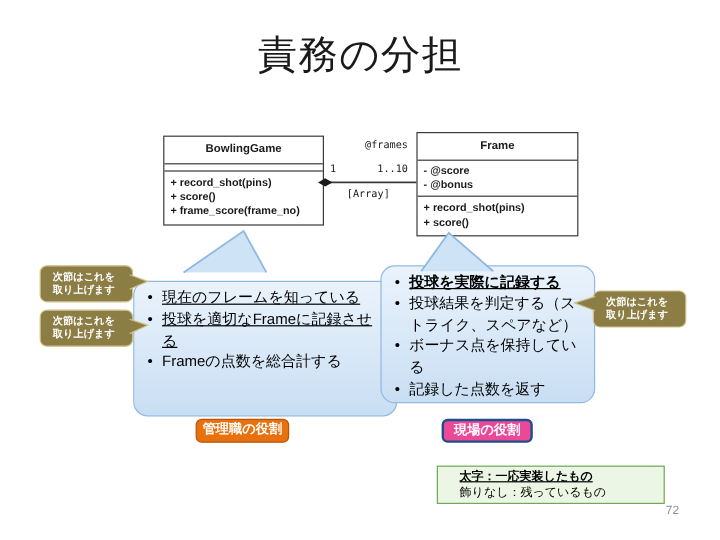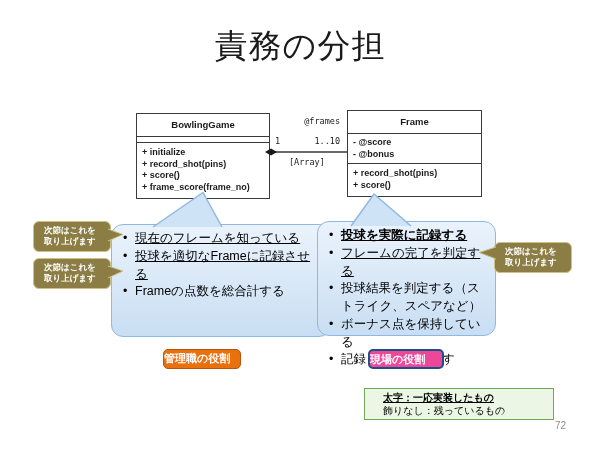--- a/index.html
+++ b/index.html
@@ -34,41 +34,41 @@
   .lbl-mult-right { left:306px; top:136px; width:34px; text-align:right; }
   .lbl-array { left:289px; top:157px; }
   
   .bubble {
     position:absolute; box-sizing:border-box;
     background:linear-gradient(180deg,#eaf3fc 0%, #c9def3 100%);
     border:1.5px solid #8fb8e2; border-radius:12px;
     font-size:12.5px; line-height:1.42; color:#000;
     padding:5px 11px 4px 10px;
   }
-  .bubble-left  { left:111px; top:224px; width:220px; height:113px; }
+  .bubble-left  { left:111px; top:234px; width:220px; height:113px; }
   .bubble-right { left:317px; top:221px; width:179px; height:115px; }
   .bubble ul { margin:0; padding:0; list-style:none; }
   .bubble li { position:relative; padding-left:13px; }
   .bubble li::before { content:"\2022"; position:absolute; left:1px; top:0; }
   .style-underline { text-decoration:underline; }
   .style-bold { font-weight:bold;text-decoration:underline; }
   
   .callout {
     position:absolute; width:78px; box-sizing:border-box;
     background:#8c7d45; border:1px solid #cdc189; border-radius:6px;
     color:#ffffff; font-size:8.5px; font-weight:bold; line-height:1.35;
     padding:3px 10px;
   }
   .callout-left-top    { left:33px;  top:221px; }
   .callout-left-bottom { left:33px;  top:258px; }
   .callout-right       { left:494px; top:242px; }
   
   .role-btn {
     position:absolute; height:20px; box-sizing:border-box; border-radius:5px;
-    color:#ffffff; font-size:11px; font-weight:bold; text-align:left;
+    color:#ffffff; font-size:11px; font-weight:bold; text-align:center;
     line-height:17px; white-space:nowrap;
   }
   .role-management { left:163px; top:349px; width:78px; background:#e8700d; border:1.5px solid #b5550d; }
   .role-field      { left:368px; top:349px; width:76px; background:#ec4899; border:2px solid #1c4f86; }
   
   .legend {
     position:absolute; left:364px; top:388px; width:190px; box-sizing:border-box;
     background:#ebf7e4; border:1.5px solid #71a857;
     font-size:10px; line-height:1.3; color:#000; padding:2px 18px;
   }
@@ -83,21 +83,20 @@
 <body>
 
 <div class="slide">
 
   <h1 class="title">責務の分担</h1>
 
   <div class="uml-class uml-bowling">
     <div class="uml-title">BowlingGame</div>
     <div class="uml-attrs empty"></div>
     <div class="uml-methods">
-      <div>+ initialize</div>
       <div>+ record_shot(pins)</div>
       <div>+ score()</div>
       <div>+ frame_score(frame_no)</div>
     </div>
   </div>
 
   <div class="uml-class uml-frame">
     <div class="uml-title">Frame</div>
     <div class="uml-attrs">
       <div>- @score</div>
@@ -118,21 +117,20 @@
     <ul>
       <li><span class="style-underline">現在のフレームを知っている</span></li>
       <li><span class="style-underline">投球を適切なFrameに記録させる</span></li>
       <li><span>Frameの点数を総合計する</span></li>
     </ul>
   </div>
 
   <div class="bubble bubble-right">
     <ul>
       <li><span class="style-bold">投球を実際に記録する</span></li>
-      <li><span class="style-underline">フレームの完了を判定する</span></li>
       <li><span>投球結果を判定する（ストライク、スペアなど）</span></li>
       <li><span>ボーナス点を保持している</span></li>
       <li><span>記録した点数を返す</span></li>
     </ul>
   </div>
 
   <div class="callout callout-left-top">次節はこれを取り上げます</div>
   <div class="callout callout-left-bottom">次節はこれを取り上げます</div>
   <div class="callout callout-right">次節はこれを取り上げます</div>
 

